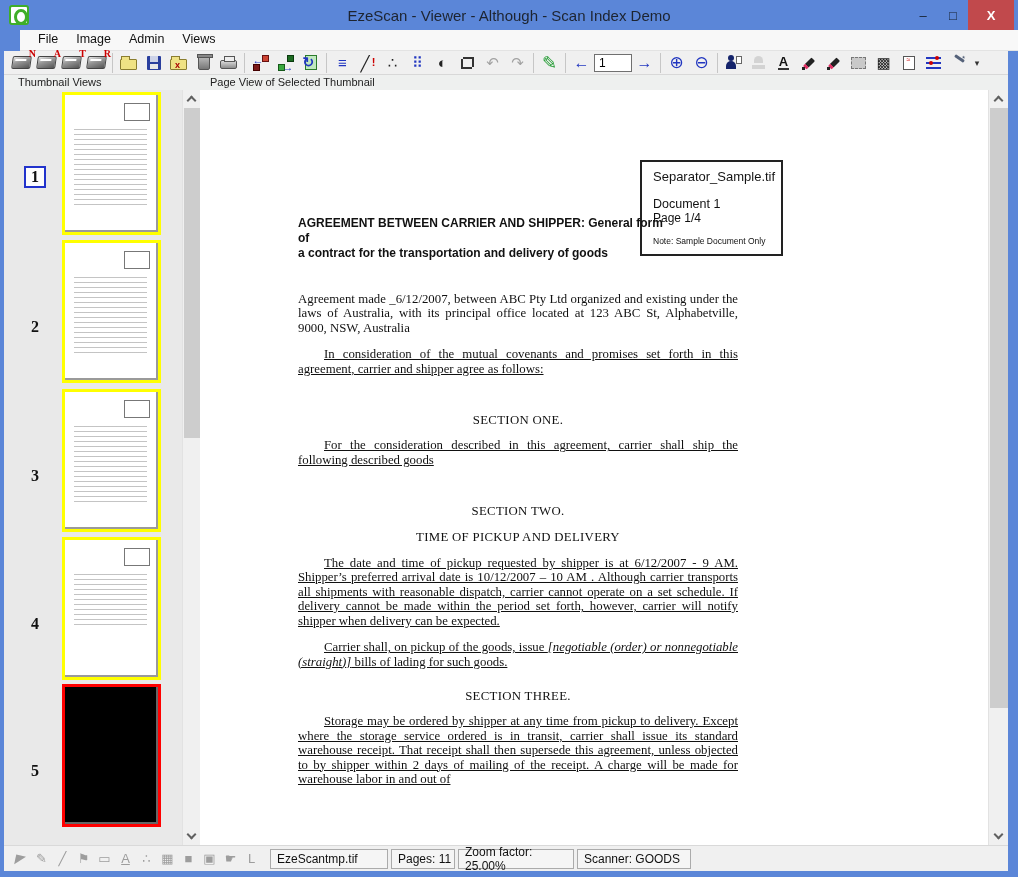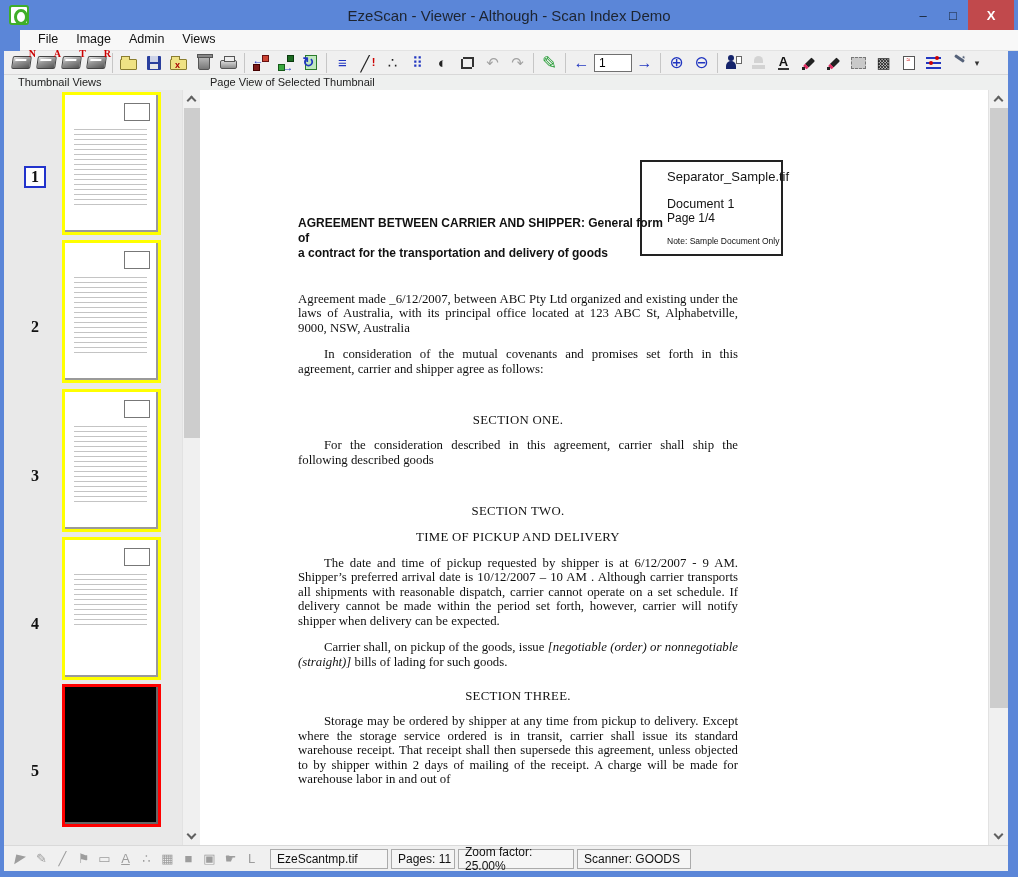--- a/index.html
+++ b/index.html
@@ -119,29 +119,29 @@
   
   .sbar { position:absolute; background:#f0f0f0; border-left:1px solid #e2e2e2; }
   .sb-btn { position:absolute; left:0; width:100%; height:17px; background:#f0f0f0; display:flex; align-items:center; justify-content:center; }
   .chev { width:7px; height:7px; border-left:2px solid #606060; border-top:2px solid #606060; }
   .chev.up { transform:translateY(2px) rotate(45deg); }
   .chev.down { transform:translateY(-2px) rotate(225deg); }
   .sb-thumb { position:absolute; left:1px; width:16px; background:#cdcdcd; }
 
   
   .main-view { position:absolute; left:200px; top:90px; width:788px; height:755px; background:#fff; overflow:hidden; font-family:"Liberation Serif",serif; color:#111; }
-  .sep-box { position:absolute; left:440px; top:70px; width:143px; height:96px; border:2px solid #222; background:#fff; padding:7px 0 0 25px; font-family:"Liberation Sans",sans-serif; }
+  .sep-box { position:absolute; left:440px; top:70px; width:143px; height:96px; border:2px solid #222; background:#fff; padding:7px 0 0 11px; font-family:"Liberation Sans",sans-serif; }
   .sep-line1 { font-size:13px; color:#151515; }
   .sep-doc { font-size:12.5px; margin-top:13px; }
   .sep-page { font-size:12px; margin-top:0; }
   .sep-note { font-size:8.5px; margin-top:11px; }
   .doc-heading { position:absolute; left:98px; top:126px; width:370px; font-family:"Liberation Sans",sans-serif; font-weight:bold; font-size:12px; line-height:15px; white-space:pre-line; }
   .doc-body { position:absolute; left:98px; top:0; width:440px; font-size:12.8px; line-height:14.4px; text-align:justify; }
   .para { margin:0; }
-  .indent { text-indent:26px; }
+  .indent { text-indent:26px;text-decoration:underline; }
   .sec { text-align:center; letter-spacing:.3px; }
   .it { font-style:italic; }
 
   
   .statusbar { position:absolute; left:4px; top:845px; width:1004px; height:26px; background:#f0f0f0; border-top:1px solid #d9d9d9; display:flex; align-items:center; padding-left:6px; }
   .st-icon { width:21px; height:20px; display:flex; align-items:center; justify-content:center; color:#9d9d9d; font-size:13px; flex:0 0 auto; }
   .st-field { height:20px; border:1px solid #ababab; background:#f5f5f5; font-size:12px; color:#111; display:flex; align-items:center; padding-left:6px; margin-right:3px; flex:0 0 auto; }
   .f-file { width:118px; margin-left:8px; }
   .f-pages { width:64px; }
   .f-zoom { width:116px; }

